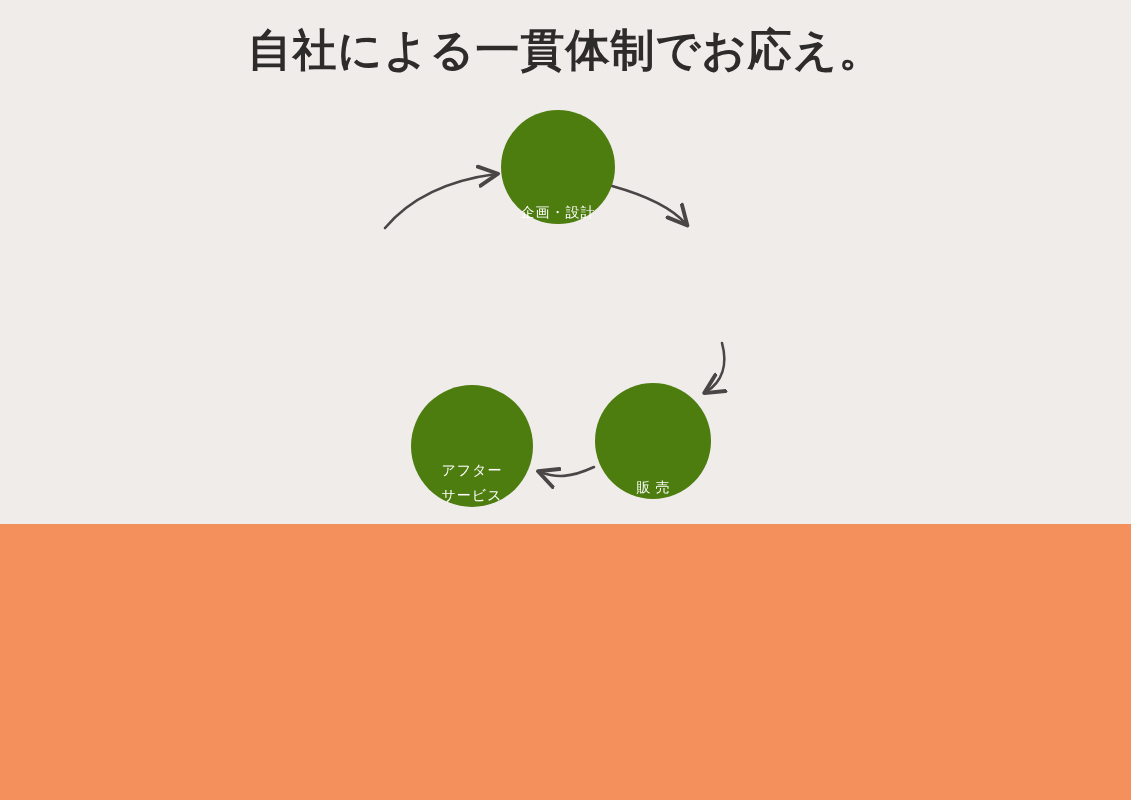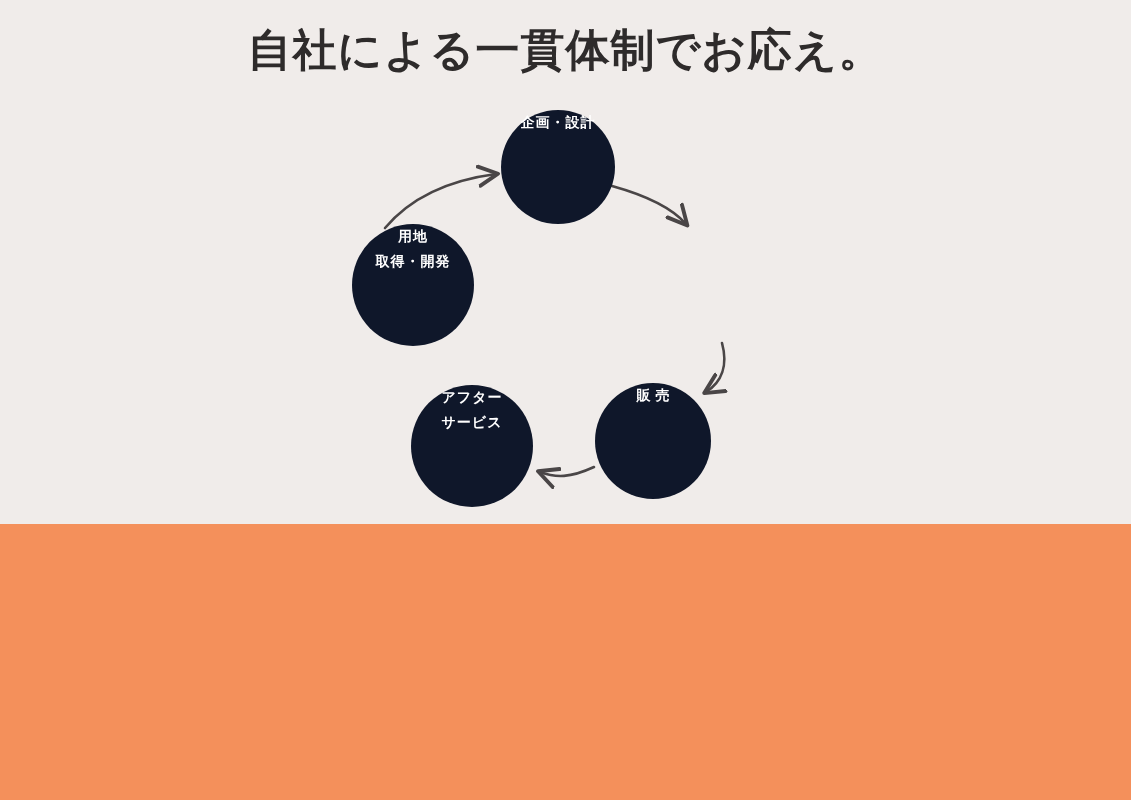--- a/index.html
+++ b/index.html
@@ -48,28 +48,27 @@
     position: absolute;
     left: 0;
     top: 0;
     width: 1131px;
     height: 524px;
   }
 
   .node-circle {
     position: absolute;
     border-radius: 50%;
-    background: #0f172a;
+    background: #4d7c0f;
     display: flex;
-    align-items: flex-start;
+    align-items: flex-end;
     justify-content: center;
     text-align: center;
     color: #ffffff;
     box-sizing: border-box;
-    font-weight: bold;
   }
   .node-label {
     font-size: 14px;
     line-height: 1.75;
     letter-spacing: 1px;
     white-space: pre-line;
     color: #ffffff;
   }
 
   
@@ -123,24 +122,20 @@
 
     <div class="node-circle" id="node-sales">
       <span class="node-label">販売</span>
     </div>
 
     <div class="node-circle" id="node-aftersales">
       <span class="node-label">アフター
 サービス</span>
     </div>
 
-    <div class="node-circle" id="node-land">
-      <span class="node-label">用地
-取得・開発</span>
-    </div>
 
   </div>
 
   <div id="orange-band">
     
   </div>
 
 </div>
 
 </body></html>

